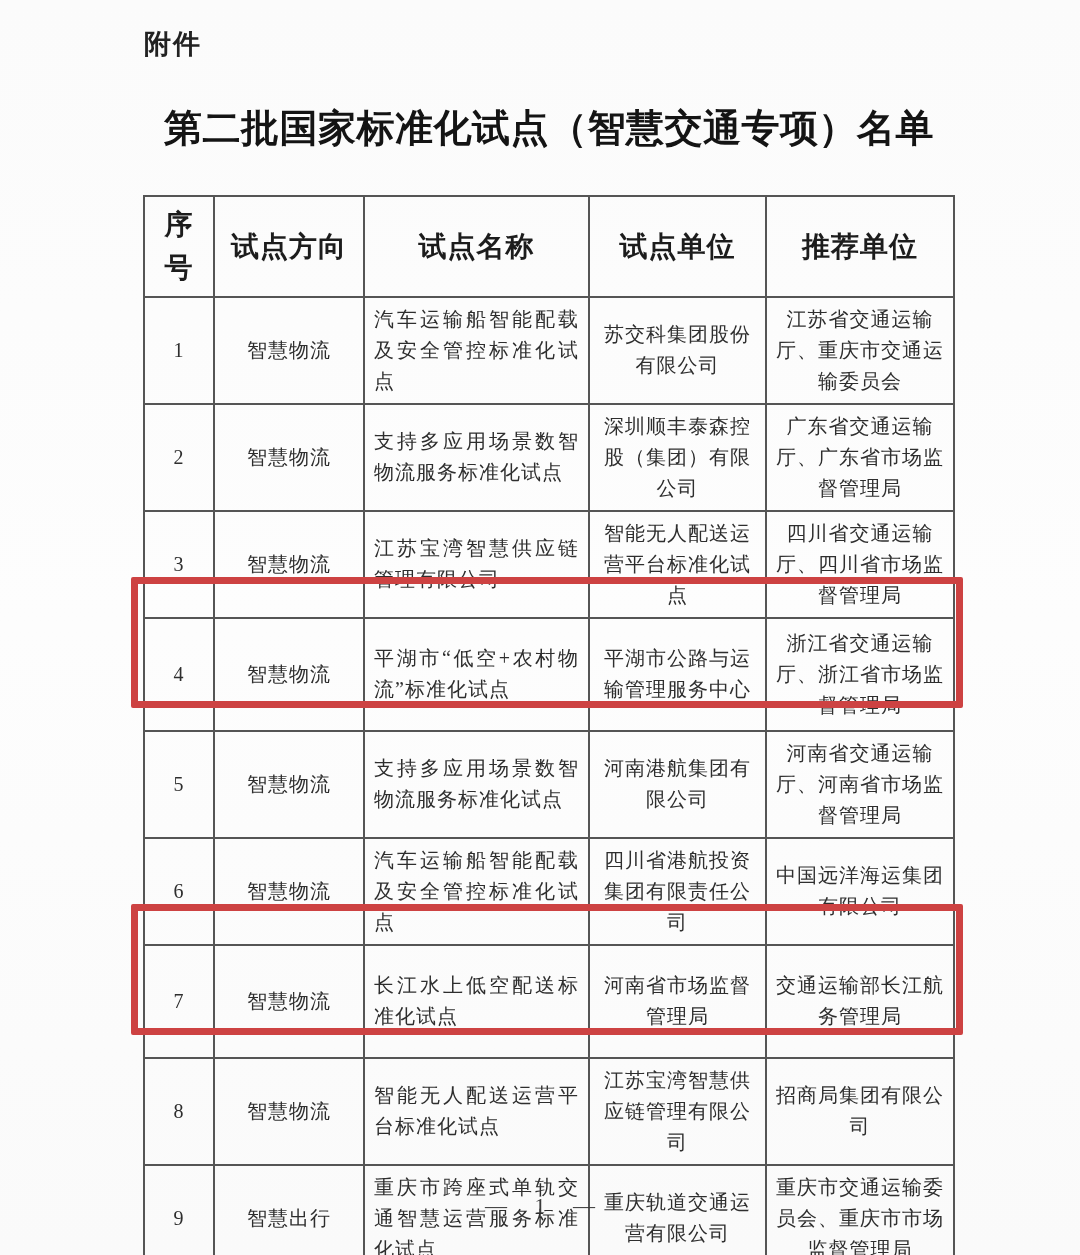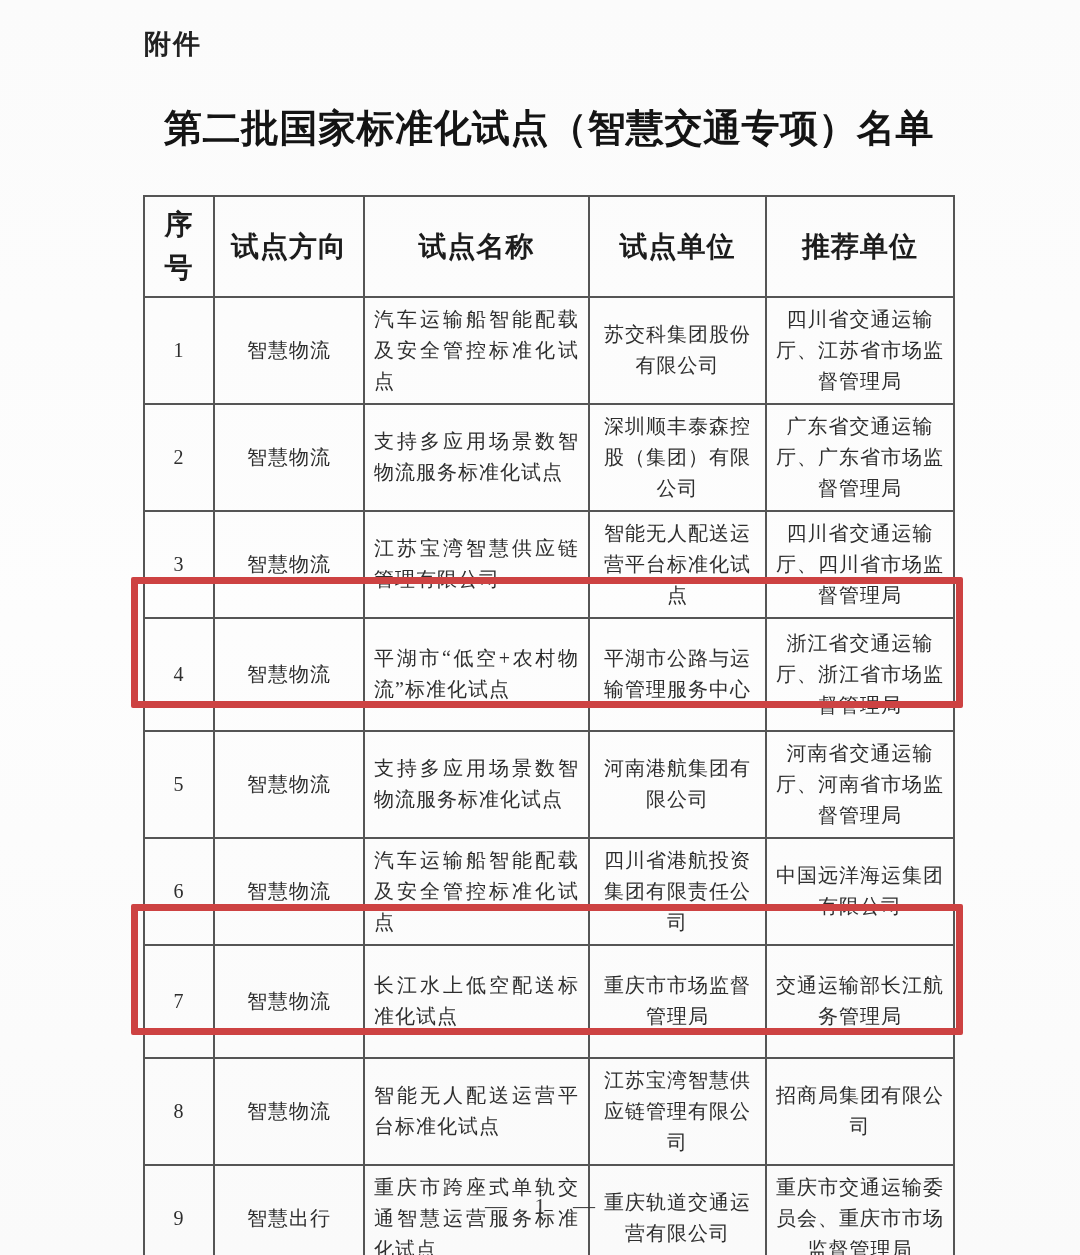--- a/index.html
+++ b/index.html
@@ -134,21 +134,21 @@
             <th>试点单位</th>
             <th>推荐单位</th>
           </tr>
       </thead>
       <tbody>
           <tr>
             <td>1</td>
             <td>智慧物流</td>
             <td class="name-cell">汽车运输船智能配载及安全管控标准化试点</td>
             <td>苏交科集团股份有限公司</td>
-            <td>四川省交通运输厅、江苏省市场监督管理局</td>
+            <td>江苏省交通运输厅、重庆市交通运输委员会</td>
           </tr>
           <tr>
             <td>2</td>
             <td>智慧物流</td>
             <td class="name-cell">支持多应用场景数智物流服务标准化试点</td>
             <td>深圳顺丰泰森控股（集团）有限公司</td>
             <td>广东省交通运输厅、广东省市场监督管理局</td>
           </tr>
           <tr>
             <td>3</td>
@@ -175,21 +175,21 @@
             <td>6</td>
             <td>智慧物流</td>
             <td class="name-cell">汽车运输船智能配载及安全管控标准化试点</td>
             <td>四川省港航投资集团有限责任公司</td>
             <td>中国远洋海运集团有限公司</td>
           </tr>
           <tr class="hl">
             <td>7</td>
             <td>智慧物流</td>
             <td class="name-cell">长江水上低空配送标准化试点</td>
-            <td>重庆市市场监督管理局</td>
+            <td>河南省市场监督管理局</td>
             <td>交通运输部长江航务管理局</td>
           </tr>
           <tr>
             <td>8</td>
             <td>智慧物流</td>
             <td class="name-cell">智能无人配送运营平台标准化试点</td>
             <td>江苏宝湾智慧供应链管理有限公司</td>
             <td>招商局集团有限公司</td>
           </tr>
           <tr>

